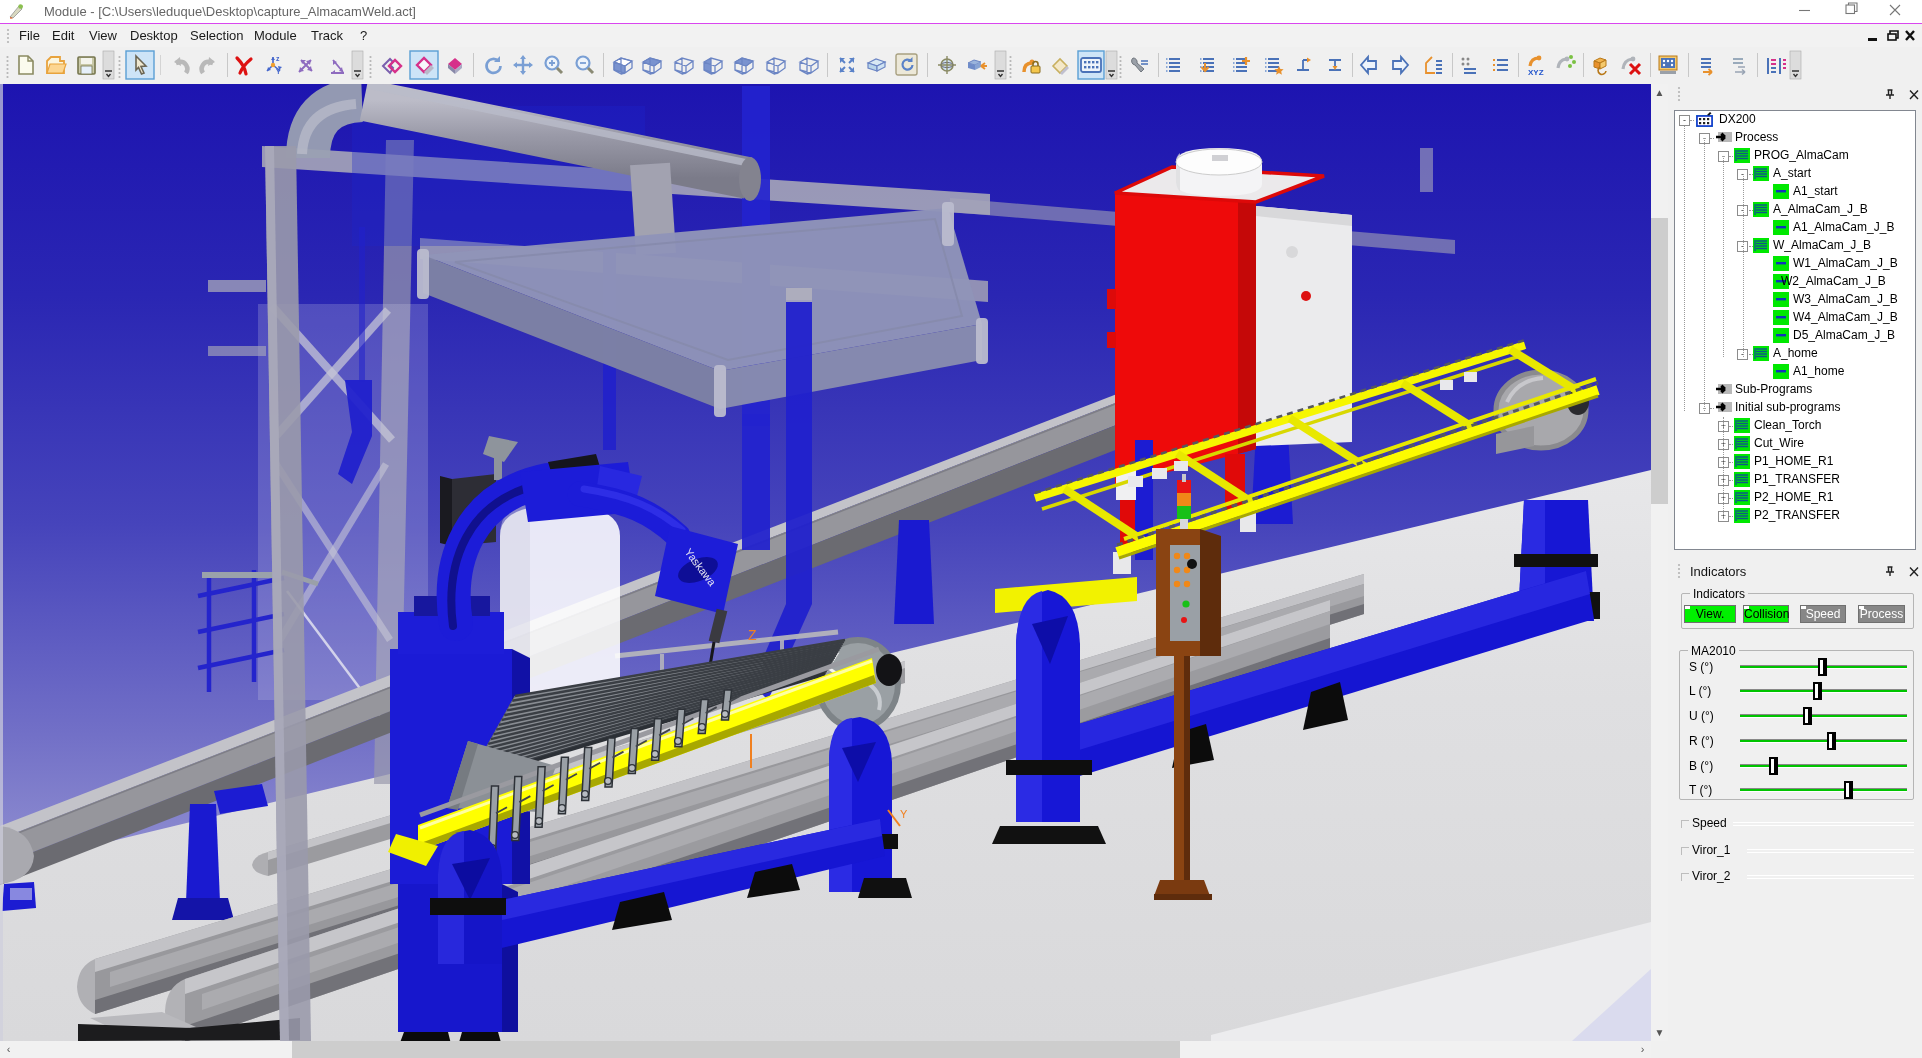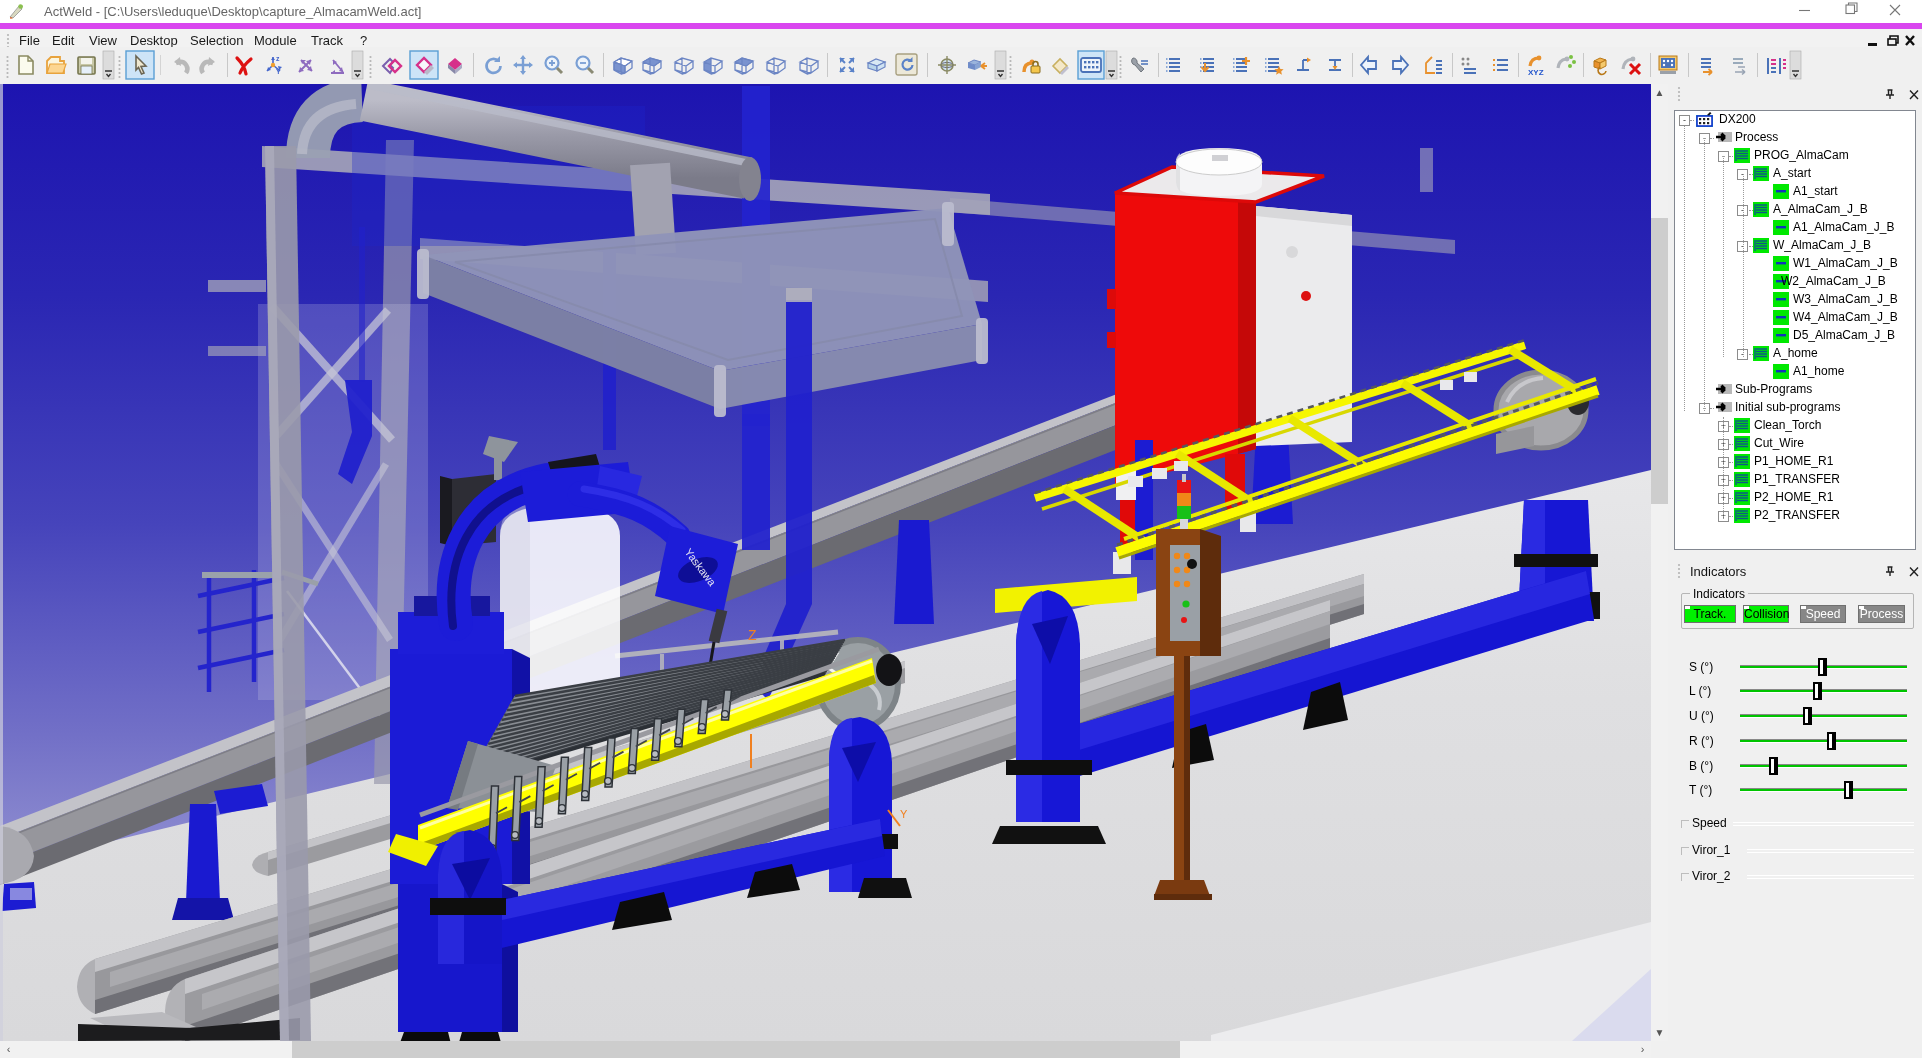--- a/index.html
+++ b/index.html
@@ -1,18 +1,18 @@
 <!DOCTYPE html>
 <html><head><meta charset="utf-8"><style>
 *{margin:0;padding:0;box-sizing:border-box}
 html,body{width:1922px;height:1058px;overflow:hidden;font-family:"Liberation Sans",sans-serif;background:#f0f0f0}
 .abs{position:absolute}
 #titlebar{position:absolute;left:0;top:0;width:1922px;height:23px;background:#ffffff}
 #titlebar .txt{position:absolute;left:44px;top:4px;font-size:13px;color:#666}
-#menubar{position:absolute;left:0;top:23px;width:1922px;height:24px;background:#f2f2f2;border-top:6px solid #d946ef}
+#menubar{position:absolute;left:0;top:23px;width:1922px;height:24px;background:#f2f2f2;border-top:1px solid #d946ef}
 #menubar span{position:absolute;top:4px;font-size:13px;color:#1a1a1a}
 #toolbar{position:absolute;left:0;top:47px;width:1892px;height:37px;background:#f0f0f0}
 #viewport{position:absolute;left:0;top:84px;width:1651px;height:957px;background:#1b15ad}
 #vscroll{position:absolute;left:1651px;top:84px;width:17px;height:957px;background:#f1f1f1}
 #hscroll{position:absolute;left:0;top:1041px;width:1651px;height:17px;background:#f1f1f1}
 #rpanel{position:absolute;left:1668px;top:84px;width:254px;height:974px;background:#f0f0f0}
 .treebox{position:absolute;left:6px;top:26px;width:242px;height:440px;background:#fff;border:1px solid #828790}
 .trow{position:absolute;height:18px;font-size:12px;color:#000;white-space:nowrap}
 .ebox{position:absolute;width:11px;height:11px;border:1px solid #8c8c8c;background:#fff;font-size:9px;line-height:9px;text-align:center;color:#333}
 .gbox{position:absolute;border:1px solid #b5b5b5;border-radius:2px}
@@ -23,21 +23,21 @@
 .ibtn{position:absolute;width:52px;height:18px;font-size:12px;text-align:center;line-height:17px;border:1px solid #707070}
 .cline{position:absolute;height:1px;background:#a3a3a3;border-bottom:1px solid #fff}
 </style></head><body>
 <div id="titlebar">
  <svg class="abs" style="left:8px;top:3px" width="17" height="17" viewBox="0 0 17 17">
       <path d="M2 14 L11 3 L14 6 L5 15 Z" fill="#d8d8c0" stroke="#888" stroke-width="0.7"></path>
       <path d="M11 3 L14 6 L15 2.5 Z" fill="#7ab648"></path>
       <path d="M2 14 L5 15 L2.5 16 Z" fill="#e05818"></path>
       <circle cx="12.5" cy="3.5" r="2.2" fill="#8cc050"></circle>
     </svg>
- <span class="txt">ActWeld - [C:\Users\leduque\Desktop\capture_AlmacamWeld.act]</span>
+ <span class="txt">Module - [C:\Users\leduque\Desktop\capture_AlmacamWeld.act]</span>
  <svg class="abs" style="left:1790px;top:0" width="132" height="22" viewBox="0 0 132 22">
       <g stroke="#777" stroke-width="1.1" fill="none">
         <path d="M9 10.5 H20"></path>
         <rect x="56" y="5" width="8.5" height="8.5"></rect>
         <path d="M58.5 5 V3 H67 V11.5 H64.5"></path>
         <path d="M100 5 L110 15 M110 5 L100 15"></path>
       </g>
     </svg>
 </div>
 <div id="menubar">
@@ -974,28 +974,31 @@
 <div class="abs" style="left:22px;top:480px;font-size:13px;color:#111">Indicators</div>
 <svg class="abs" style="left:216px;top:482px" width="36" height="12" viewBox="0 0 36 12">
       <g stroke="#222" stroke-width="1.4" fill="none">
         <path d="M3.5 1 H8.5 M4.5 1 V6 M7.5 1 V6 M2 6 H10 M6 6 V10"></path>
         <path d="M26 1.5 L34 10 M34 1.5 L26 10"></path>
       </g>
     </svg>
 <div class="gbox" style="left:13px;top:509px;width:233px;height:36px">
       <span class="glabel">Indicators</span>
     </div>
-<div class="ibtn" style="left:16px;top:521px;width:52px;background:#00f000;color:#000">Track.</div>
+<div class="ibtn" style="left:16px;top:521px;width:52px;background:#00f000;color:#000">View.</div>
 <div class="abs" style="left:17px;top:522px;width:5px;height:3px;background:#fff"></div>
 <div class="ibtn" style="left:75px;top:521px;width:46px;background:#00f000;color:#000">Collision</div>
 <div class="abs" style="left:76px;top:522px;width:5px;height:3px;background:#fff"></div>
 <div class="ibtn" style="left:132px;top:521px;width:46px;background:#878787;color:#fff">Speed</div>
 <div class="abs" style="left:133px;top:522px;width:5px;height:3px;background:#fff"></div>
 <div class="ibtn" style="left:190px;top:521px;width:47px;background:#878787;color:#fff">Process</div>
 <div class="abs" style="left:191px;top:522px;width:5px;height:3px;background:#fff"></div>
+<div class="gbox" style="left:11px;top:566px;width:235px;height:150px">
+      <span class="glabel">MA2010</span>
+    </div>
 <div class="slab" style="left:21px;top:576px">S (°)</div>
 <div class="strack" style="left:72px;top:581px;width:167px"></div>
 <div class="sthumb" style="left:150px;top:574px"></div>
 <div class="abs" style="left:155px;top:574px;width:2px;height:18px;background:#000"></div>
 <div class="slab" style="left:21px;top:600px">L (°)</div>
 <div class="strack" style="left:72px;top:605px;width:167px"></div>
 <div class="sthumb" style="left:145px;top:598px"></div>
 <div class="abs" style="left:150px;top:598px;width:2px;height:18px;background:#000"></div>
 <div class="slab" style="left:21px;top:625px">U (°)</div>
 <div class="strack" style="left:72px;top:630px;width:167px"></div>

